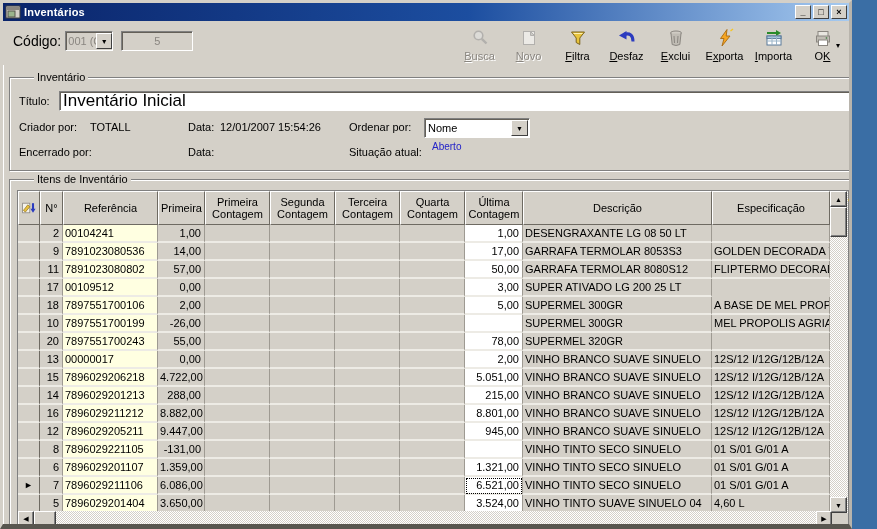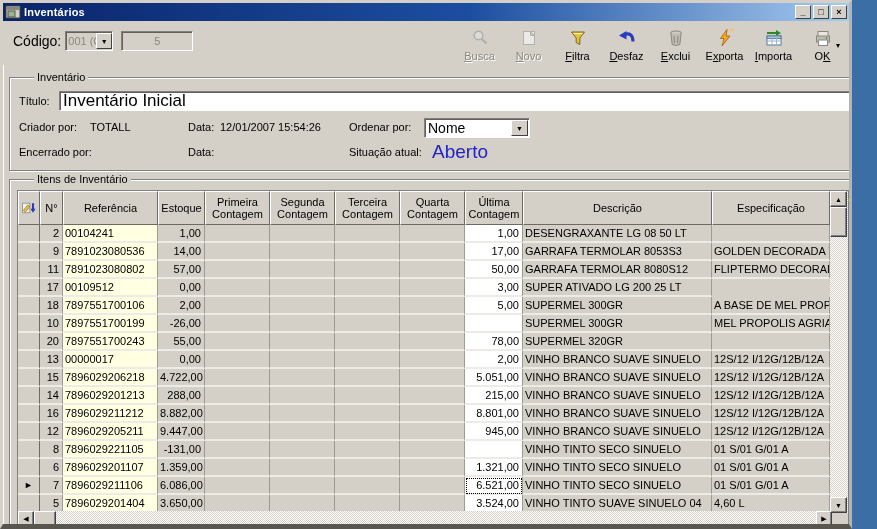--- a/index.html
+++ b/index.html
@@ -41,25 +41,25 @@
   .overflow-arrow{position:absolute;right:9px;top:20px;font-size:8px;color:#000;}
   
   .groupbox{position:absolute;border:1px solid #808080;box-shadow:inset 1px 1px 0 #fff,1px 1px 0 #fff;
     background:#d4d0c8;}
   .group-label{position:absolute;top:-7px;left:24px;background:#d4d0c8;padding:0 3px;font-size:11px;color:#000;}
   
   .titulo-input{position:absolute;left:49px;top:13px;width:806px;height:20px;
     border:1px solid;border-color:#808080 #fff #fff #808080;box-shadow:inset 1px 1px 0 #646058;
     background:#fff;font-size:17px;font-family:"Liberation Sans",sans-serif;padding:2px 3px;color:#000;}
   .inv-lbl{position:absolute;font-size:11px;color:#000;white-space:nowrap;}
-  .situacao{font-size:19px;color:#2222c8;}
+  .situacao{font-size:10px;color:#2222c8;}
   .ordenar-combo{position:absolute;left:414px;top:40px;width:106px;height:20px;background:#fff;
     border:1px solid;border-color:#808080 #fff #fff #808080;box-shadow:inset 1px 1px 0 #646058;
     display:flex;align-items:center;}
-  .ordenar-combo .combo-text{font-size:14px;padding:0 3px;color:#000;}
+  .ordenar-combo .combo-text{font-size:11px;padding:0 3px;color:#000;}
   .ordenar-combo .drop-btn{width:17px;height:16px;margin-left:auto;margin-right:1px;background:#d4d0c8;
     border:1px solid;border-color:#fff #404040 #404040 #fff;display:flex;align-items:center;
     justify-content:center;font-size:7px;}
   
   .grid-frame{position:absolute;left:7px;top:10px;width:832px;height:338px;
     border:1px solid #808080;background:#d4d0c8;}
   .grid-header{display:flex;width:812px;}
   .gh{height:34px;background:#d4d0c8;border:1px solid;border-color:#fff #6e6a62 #6e6a62 #fff;
     font-size:11px;display:flex;align-items:center;justify-content:center;text-align:center;
     line-height:12px;padding:0 2px;overflow:hidden;}
@@ -245,21 +245,21 @@
         <div class="gh c-ind">
           <svg width="18" height="18" viewBox="0 0 20 20">
             <rect x="2" y="4" width="9" height="12" fill="#f4f2ec" stroke="#8a8680"></rect>
             <polygon points="3,13 8.5,6 11,8.5 5.5,15" fill="#e8c040" stroke="#8a6a10" stroke-width="0.8"></polygon>
             <line x1="15" y1="4" x2="15" y2="12" stroke="#2b3bbf" stroke-width="2.6"></line>
             <polygon points="11.8,11 18.2,11 15,16" fill="#2b3bbf"></polygon>
           </svg>
         </div>
       <div class="gh c-n">N°</div>
           <div class="gh c-ref">Referência</div>
-          <div class="gh c-estoque">Estoque</div>
+          <div class="gh c-estoque">Primeira</div>
           <div class="gh c-c1">Primeira Contagem</div>
           <div class="gh c-c2">Segunda Contagem</div>
           <div class="gh c-c3">Terceira Contagem</div>
           <div class="gh c-c4">Quarta Contagem</div>
           <div class="gh c-ultima">Última Contagem</div>
           <div class="gh c-descricao">Descrição</div>
           <div class="gh c-especificacao">Especificação</div>
         </div>
       <div class="grid-body" id="grid-body">
           <div class="grid-row">

